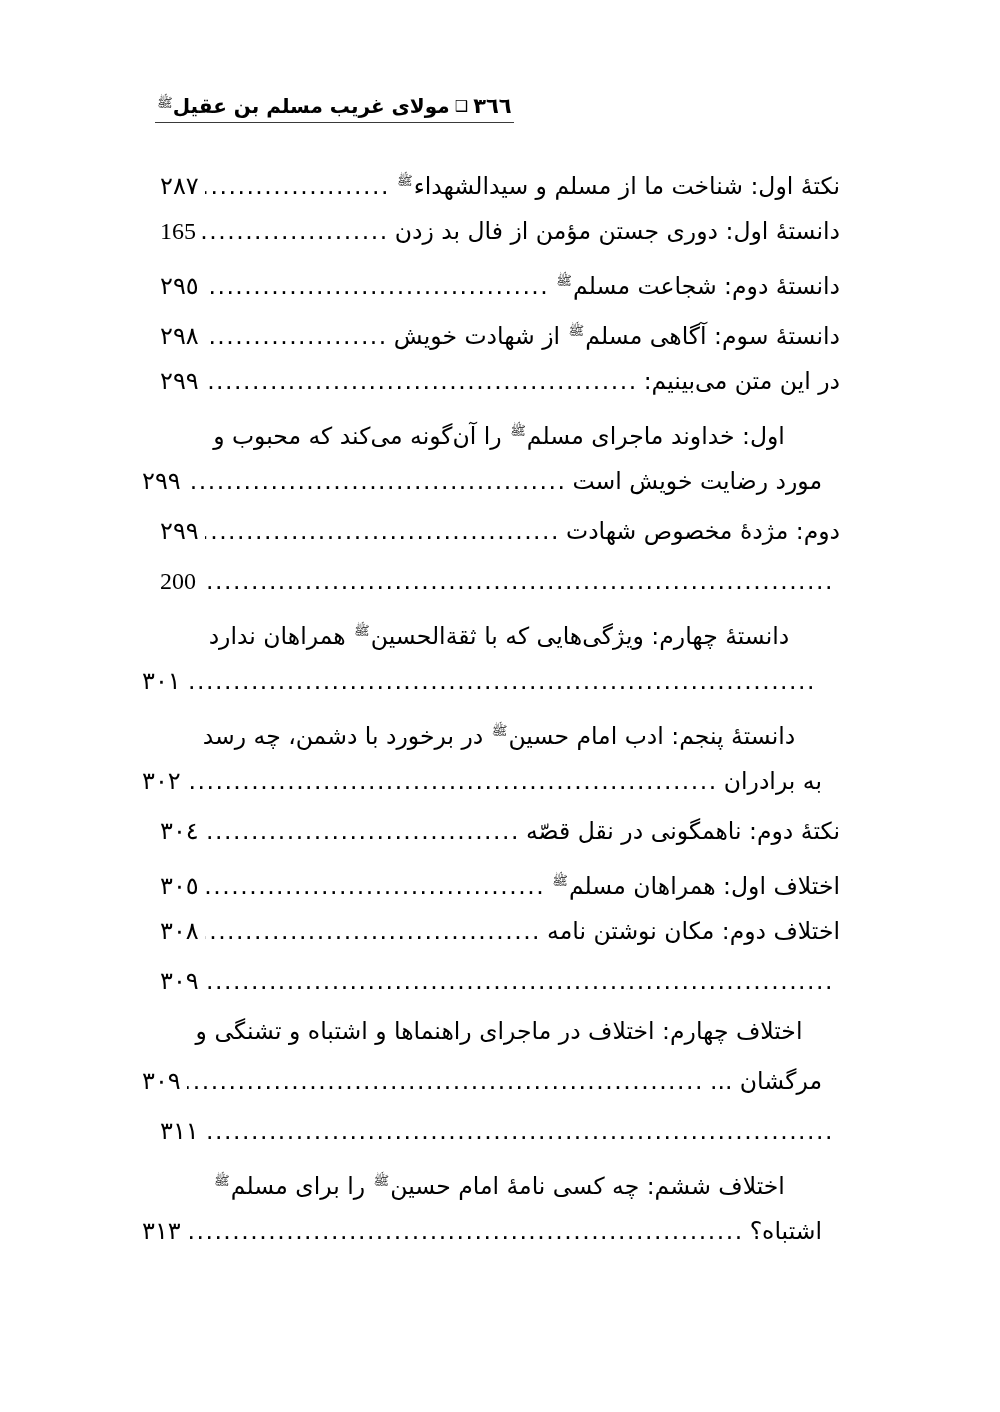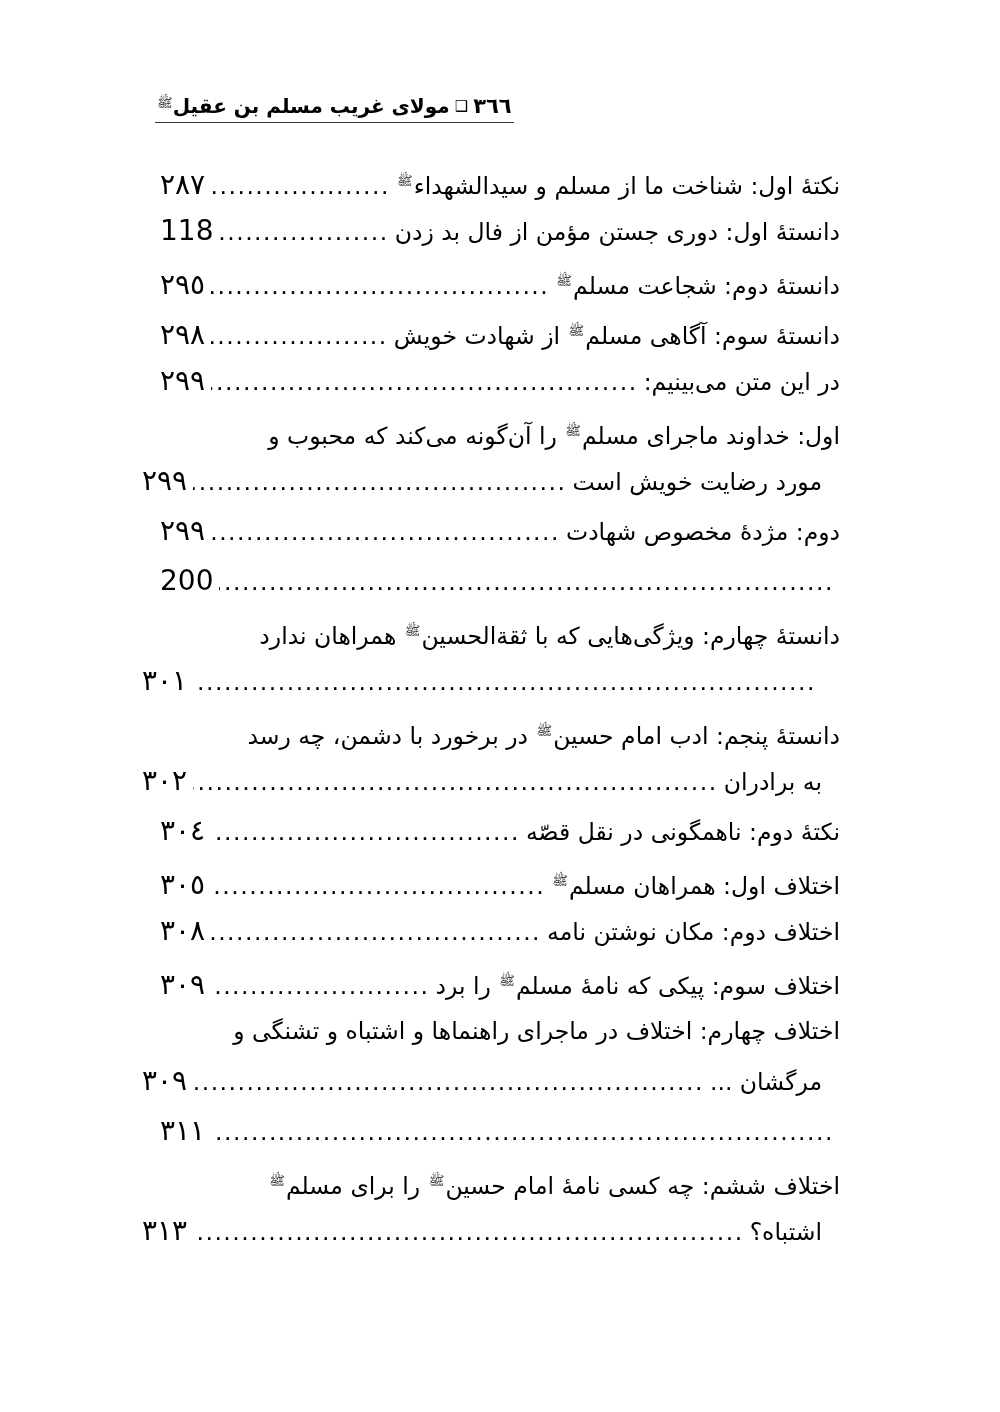--- a/index.html
+++ b/index.html
@@ -82,20 +82,21 @@
     height: 50px;
     direction: rtl;
     overflow: hidden;
   }
 
   .entry-text {
     font-size: 23.5px;
     white-space: nowrap;
     flex: 0 0 auto;
     line-height: 50px;
+    text-align: center;
   }
 
   
   .entry-text.full {
     flex: 1 1 auto;
     white-space: normal;
   }
 
   .leader {
     flex: 1 1 auto;
@@ -104,24 +105,25 @@
     margin: 0 6px;
     font-size: 23.5px;
     line-height: 50px;
     letter-spacing: 1.5px;
     color: #000;
     min-width: 10px;
   }
 
   .folio {
     flex: 0 0 auto;
-    font-size: 28px;
+    font-size: 24px;
     line-height: 50px;
     white-space: nowrap;
     padding-left: 2px;
+    font-family: Liberation Serif, serif;
   }
 
   
   .indent-1 { padding-right: 18px; }
 
   .honorific {
     font-size: 13px;
     vertical-align: super;
     margin: 0 1px;
   }
@@ -142,21 +144,21 @@
         <div class="toc-line">
           <span class="entry-text"><span>نکتۀ اول: شناخت ما از مسلم و سیدالشهداء</span><span class="honorific">ﷺ</span></span>
           <span class="leader">............................................................................................................</span>
           <span class="folio">٢٨٧</span>
         </div>
       </div>
       <div class="toc-entry">
         <div class="toc-line">
           <span class="entry-text"><span>دانستۀ اول: دوری جستن مؤمن از فال بد زدن</span></span>
           <span class="leader">............................................................................................................</span>
-          <span class="folio">118</span>
+          <span class="folio">165</span>
         </div>
       </div>
       <div class="toc-entry">
         <div class="toc-line">
           <span class="entry-text"><span>دانستۀ دوم: شجاعت مسلم</span><span class="honorific">ﷺ</span></span>
           <span class="leader">............................................................................................................</span>
           <span class="folio">٢٩٥</span>
         </div>
       </div>
       <div class="toc-entry">
@@ -232,21 +234,20 @@
       </div>
       <div class="toc-entry">
         <div class="toc-line">
           <span class="entry-text"><span>اختلاف دوم: مکان نوشتن نامه</span></span>
           <span class="leader">............................................................................................................</span>
           <span class="folio">٣٠٨</span>
         </div>
       </div>
       <div class="toc-entry">
         <div class="toc-line">
-          <span class="entry-text"><span>اختلاف سوم: پیکی که نامۀ مسلم</span><span class="honorific">ﷺ</span><span> را برد</span></span>
           <span class="leader">............................................................................................................</span>
           <span class="folio">٣٠٩</span>
         </div>
       </div>
       <div class="toc-entry">
         <div class="toc-line">
           <span class="entry-text full"><span>اختلاف چهارم: اختلاف در ماجرای راهنماها و اشتباه و تشنگی و</span></span>
         </div>
         <div class="toc-line indent-1">
           <span class="entry-text"><span>مرگشان ...</span></span>

